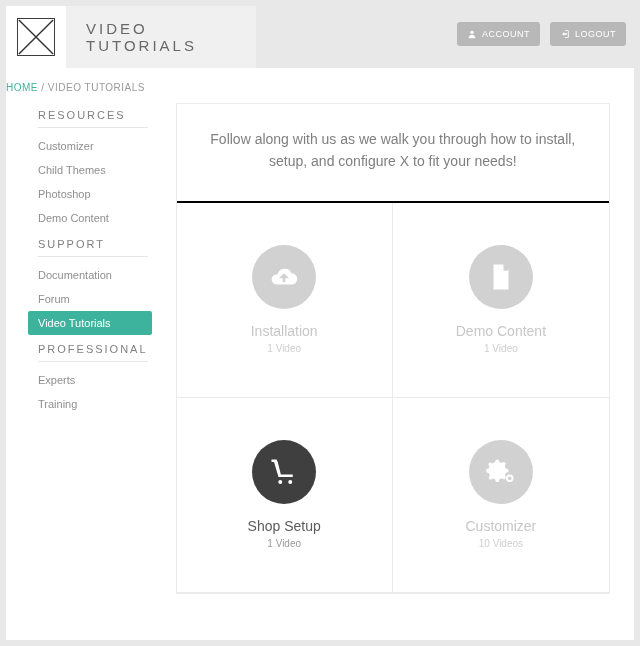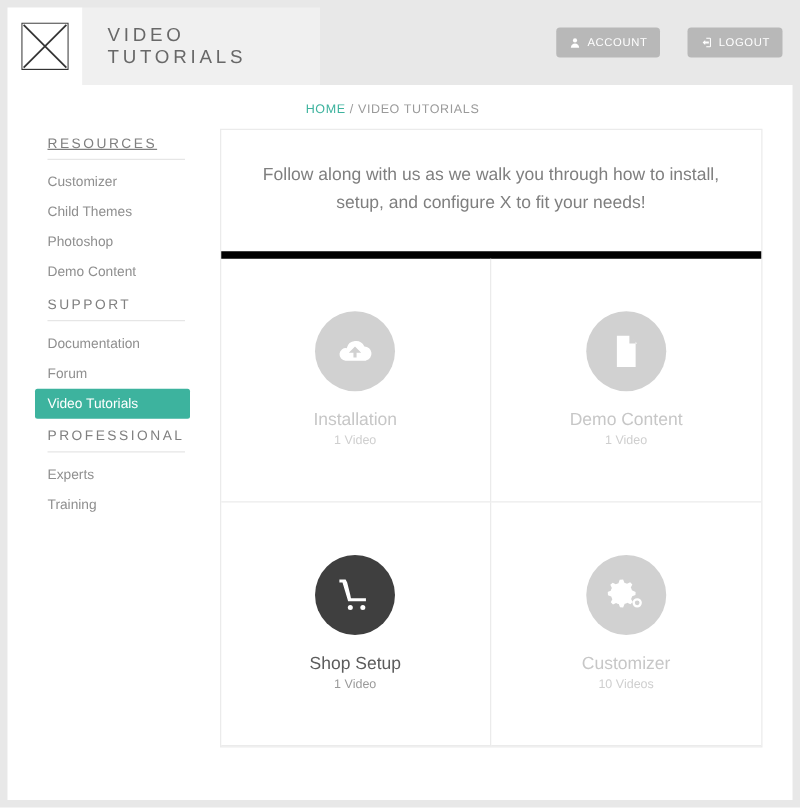--- a/index.html
+++ b/index.html
@@ -34,21 +34,21 @@
     font-size: 15px;
     letter-spacing: 3px;
     color: #686868;
     font-weight: 300;
   }
   .topbar-spacer { flex: 1 1 auto; }
   .topbar-buttons {
     display: flex;
     align-items: center;
     padding-right: 14px;
-    gap: 22px;
+    gap: 10px;
   }
   .account-btn {
     background: #b8b8b8;
     color: #fff;
     font-size: 9px;
     letter-spacing: 0.5px;
     padding: 7px 10px;
     border-radius: 3px;
     display: flex;
     align-items: center;
@@ -58,24 +58,24 @@
   .account-btn .ico { width: 10px; height: 10px; display: inline-block; }
 
   .page {
     background: #fff;
     margin: 0 6px 6px 6px;
     min-height: 572px;
     display: flex;
     flex-direction: column;
   }
   .breadcrumb {
-    text-align: center;
+    text-align: left;
     font-size: 10px;
     color: #9a9a9a;
-    padding: 14px 24px 10px 12px;
+    padding: 14px 24px 10px 0;
     letter-spacing: 0.5px;
   }
   .breadcrumb a { color: #3db39e; text-decoration: none; }
 
   .body {
     display: flex;
     flex: 1 1 auto;
   }
 
   .sidebar {
@@ -84,21 +84,21 @@
   }
   .nav-heading {
     font-size: 11px;
     letter-spacing: 2px;
     color: #808080;
     font-weight: 400;
     border-bottom: 1px solid #e6e6e6;
     margin: 0 14px 6px 32px;
     padding: 6px 0;
   }
-  .nav-heading.first { margin-top: 0; text-decoration: underline; }
+  .nav-heading.first { margin-top: 0; }
   .nav-heading:not(.first) { margin-top: 2px; }
   .nav-item {
     display: block;
     font-size: 11px;
     color: #8f8f8f;
     padding: 6px 0 6px 32px;
     cursor: pointer;
   }
   .nav-item.active {
     background: #3db39e;
@@ -115,21 +115,21 @@
   .panel {
     border: 1px solid #ebebeb;
   }
   .intro {
     text-align: center;
     color: #7f7f7f;
     font-size: 14px;
     font-weight: 300;
     line-height: 1.6;
     padding: 24px 28px 28px 28px;
-    border-bottom: 6px solid #000000;
+    border-bottom: 2px solid #000000;
   }
   .grid {
     display: grid;
     grid-template-columns: 1fr 1fr;
   }
   .tile {
     border-right: 1px solid #ebebeb;
     border-bottom: 1px solid #ebebeb;
     height: 195px;
     display: flex;

